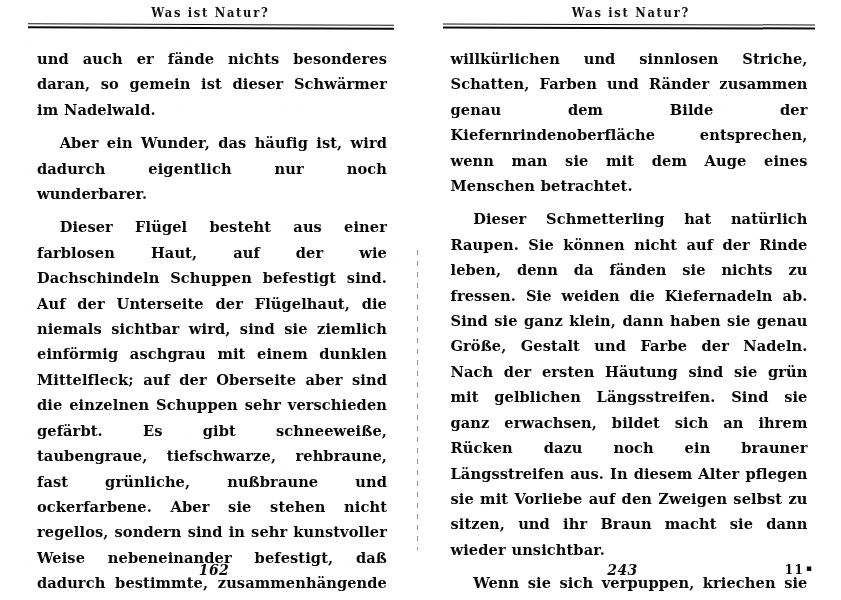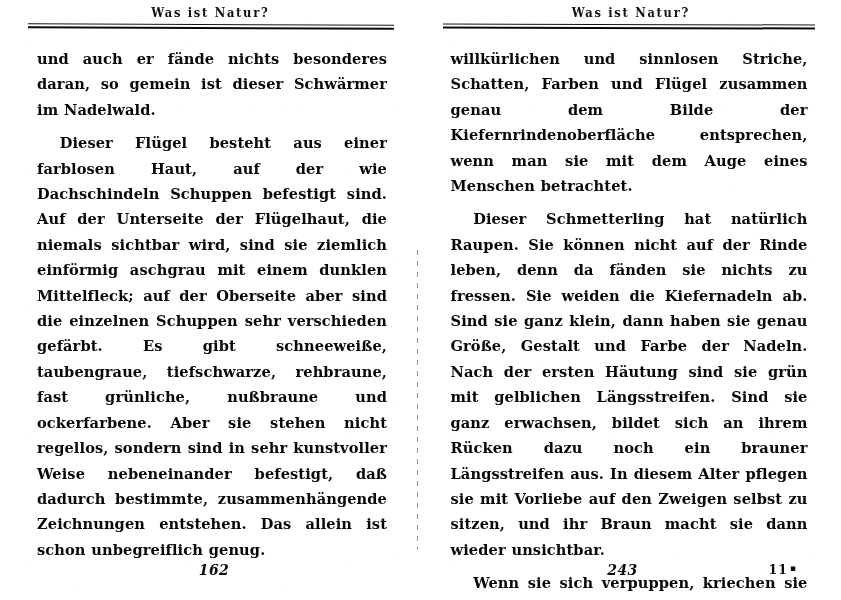--- a/index.html
+++ b/index.html
@@ -155,21 +155,21 @@
     left: 0;
     width: 400px;
     text-align: center;
     padding-left: 2px;
   }
 
   
   .signature {
     position: absolute;
     bottom: 23px;
-    right: 44px;
+    right: 28px;
     font-size: 12.5px;
     font-weight: 700;
     letter-spacing: 1px;
     color: #0a0a0a;
   }
   .signature .star {
     font-size: 9px;
     vertical-align: 3px;
     margin-left: 2px;
   }
@@ -199,40 +199,41 @@
 
     <div class="runhead fraktur">Was ist Natur?</div>
 
     <div class="rules">
       <div class="rule-thin"></div>
       <div class="rule-thick"></div>
     </div>
 
     <div class="textblock fraktur">
       <p>und auch er fände nichts besonderes daran, so gemein ist dieser Schwärmer im Nadelwald.</p>
+      <p class="indent">Aber ein Wunder, das häufig ist, wird dadurch eigentlich nur noch wunderbarer.</p>
       <p class="indent">Dieser Flügel besteht aus einer farblosen Haut, auf der wie Dachschindeln Schuppen befestigt sind. Auf der Unterseite der Flügelhaut, die niemals sichtbar wird, sind sie ziemlich einförmig aschgrau mit einem dunklen Mittelfleck; auf der Oberseite aber sind die einzelnen Schuppen sehr verschieden gefärbt. Es gibt schneeweiße, taubengraue, tiefschwarze, rehbraune, fast grünliche, nußbraune und ockerfarbene. Aber sie stehen nicht regellos, sondern sind in sehr kunstvoller Weise nebeneinander befestigt, daß dadurch bestimmte, zusammenhängende Zeichnungen entstehen. Das allein ist schon unbegreiflich genug.</p>
 
     </div>
 
     <div class="folio">162</div>
 
     <div class="speckle"></div>
   </div>
 
   <div class="page page-right">
 
     <div class="runhead fraktur">Was ist Natur?</div>
 
     <div class="rules">
       <div class="rule-thin"></div>
       <div class="rule-thick"></div>
     </div>
 
     <div class="textblock fraktur">
-      <p>willkürlichen und sinnlosen Striche, Schatten, Farben und Flügel zusammen genau dem Bilde der Kiefernrindenoberfläche entsprechen, wenn man sie mit dem Auge eines Menschen betrachtet.</p>
+      <p>willkürlichen und sinnlosen Striche, Schatten, Farben und Ränder zusammen genau dem Bilde der Kiefernrindenoberfläche entsprechen, wenn man sie mit dem Auge eines Menschen betrachtet.</p>
       <p class="indent">Dieser Schmetterling hat natürlich Raupen. Sie können nicht auf der Rinde leben, denn da fänden sie nichts zu fressen. Sie weiden die Kiefernadeln ab. Sind sie ganz klein, dann haben sie genau Größe, Gestalt und Farbe der Nadeln. Nach der ersten Häutung sind sie grün mit gelblichen Längsstreifen. Sind sie ganz erwachsen, bildet sich an ihrem Rücken dazu noch ein brauner Längsstreifen aus. In diesem Alter pflegen sie mit Vorliebe auf den Zweigen selbst zu sitzen, und ihr Braun macht sie dann wieder unsichtbar.</p>
       <p class="indent">Wenn sie sich verpuppen, kriechen sie an den Stämmen herab und können dann ihr Rückenbraun noch besser brauchen. Sie suchen die im trockenen Kiefernwald meist schwarzbraun verdorrten Moospolster auf und fertigen dort ihre Puppe an. Wäre sie grün wie die Raupen oder graubraun wie der Schmetterling, könnte man sie leicht entdecken. So aber ist sie eben so schwarzbraun wie ihre Umgebung, daher sozusagen unsichtbar.</p>
 
     </div>
 
     <div class="folio">243</div>
 
     <div class="signature"><span>11</span><span class="star">▪</span></div>
 
     <div class="speckle"></div>

